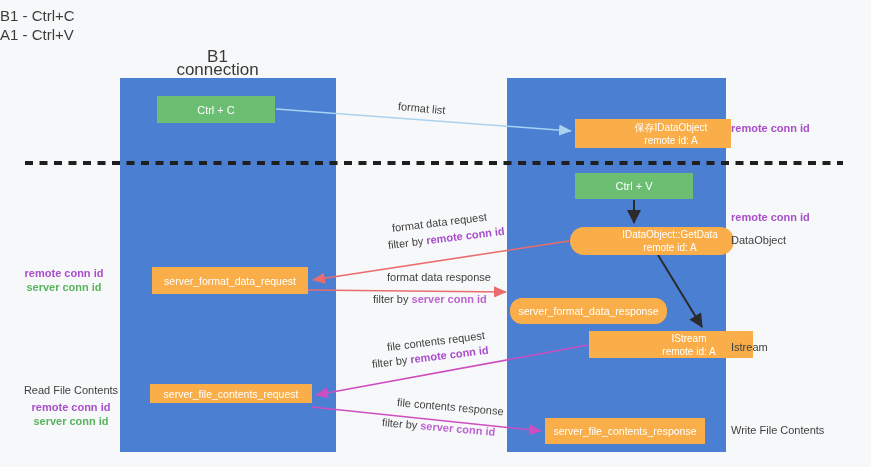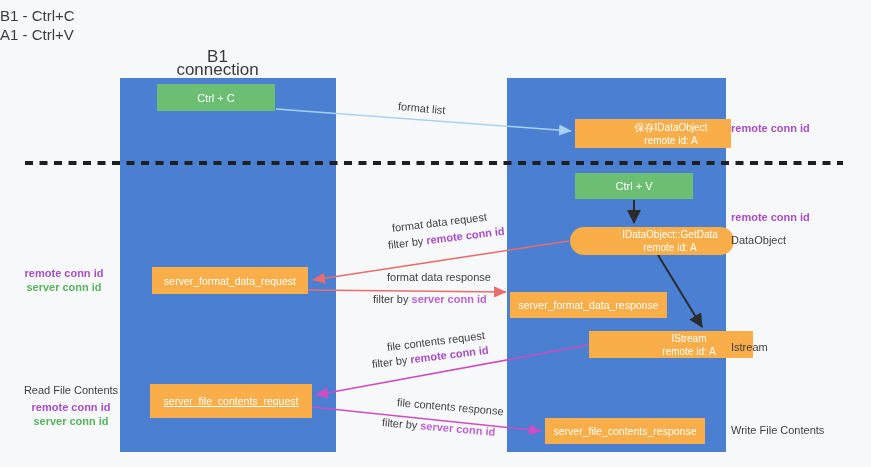--- a/index.html
+++ b/index.html
@@ -59,46 +59,46 @@
     <line x1="25" y1="163" x2="843" y2="163" stroke="#1f1f1f" stroke-width="4" stroke-dasharray="8 6.5"></line>
     <line x1="276" y1="109" x2="571" y2="131" stroke="#a8d2ef" stroke-width="1.6" marker-end="url(#m-blue)"></line>
     <line x1="634" y1="200" x2="634" y2="223" stroke="#2b2b2b" stroke-width="2" marker-end="url(#m-blk)"></line>
     <line x1="658" y1="255" x2="702" y2="327" stroke="#2b2b2b" stroke-width="2" marker-end="url(#m-blk)"></line>
     <line x1="569" y1="241" x2="313" y2="280" stroke="#ea6d6d" stroke-width="1.6" marker-end="url(#m-red)"></line>
     <line x1="308" y1="290" x2="506" y2="292" stroke="#ea6d6d" stroke-width="1.6" marker-end="url(#m-red)"></line>
     <line x1="588" y1="345" x2="316" y2="395" stroke="#cd4ec0" stroke-width="1.6" marker-end="url(#m-mag)"></line>
     <line x1="312" y1="407" x2="541" y2="431" stroke="#cd4ec0" stroke-width="1.6" marker-end="url(#m-mag)"></line>
   </svg>
 
-  <div class="abs box green-box" style="left:157px;top:84px;width:118px;height:27px;">
+  <div class="abs box green-box" style="left:157px;top:96px;width:118px;height:27px;">
     <span>Ctrl + C</span>
   </div>
   <div class="abs box orange-box one-line" style="left:152px;top:267px;width:156px;height:27px;">
     <span>server_format_data_request</span>
   </div>
-  <div class="abs box orange-box one-line" style="left:150px;top:384px;width:162px;height:34px;text-decoration:underline;">
+  <div class="abs box orange-box one-line" style="left:150px;top:384px;width:162px;height:19px;">
     <span>server_file_contents_request</span>
   </div>
 
   <div class="abs box orange-box two-line" style="left:575px;top:119px;width:120px;height:29px;">
     <span>保存IDataObject</span>
     <span>remote id: A</span>
   </div>
   <div class="abs box green-box" style="left:575px;top:173px;width:118px;height:26px;">
     <span>Ctrl + V</span>
   </div>
   <div class="abs box orange-box two-line" style="left:570px;top:227px;width:128px;height:28px;border-radius:14px;">
     <span>IDataObject::GetData</span>
     <span>remote id: A</span>
   </div>
   <div class="abs box orange-box two-line" style="left:589px;top:331px;width:128px;height:27px;">
     <span>IStream</span>
     <span>remote id: A</span>
   </div>
-  <div class="abs box orange-box one-line" style="left:510px;top:292px;width:157px;height:26px;">
+  <div class="abs box orange-box one-line" style="left:510px;top:298px;width:157px;height:26px;border-radius:12px;">
     <span>server_format_data_response</span>
   </div>
   <div class="abs box orange-box one-line" style="left:545px;top:418px;width:160px;height:26px;">
     <span>server_file_contents_response</span>
   </div>
 
   <div class="abs lbl rot-pos" style="left:398px;top:100px;">format list</div>
 
   <div class="abs lbl rot-neg" style="left:392px;top:222px;">format data request</div>
   <div class="abs lbl rot-neg" style="left:388px;top:239px;"><span>filter by </span><span class="purple">remote conn id</span></div>

